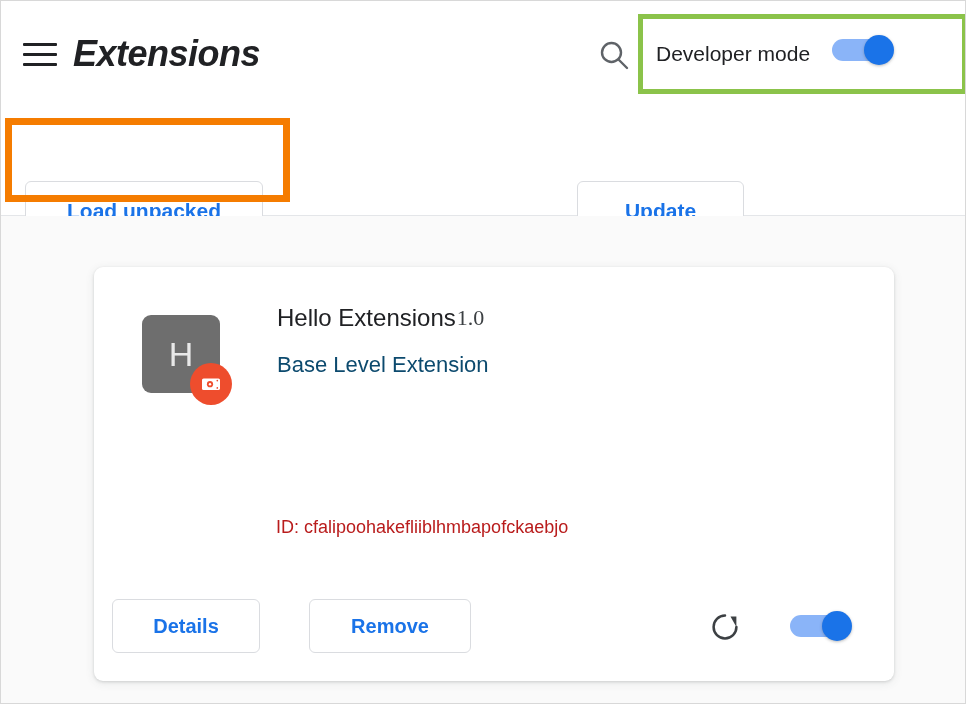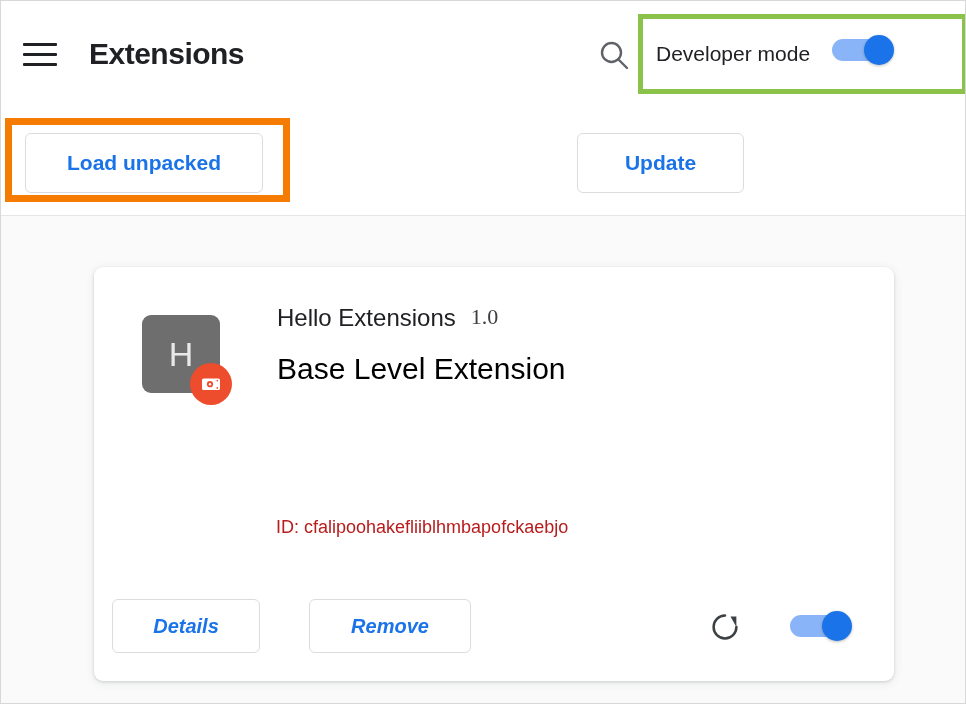--- a/index.html
+++ b/index.html
@@ -45,28 +45,29 @@
   }
   .hamburger i {
     display: block;
     height: 3px;
     width: 34px;
     background: #202124;
     border-radius: 1px;
   }
   .page-title {
     position: absolute;
-    left: 88px;
+    left: 72px;
     top: 24px;
-    font-size: 30px;
+    font-size: 36px;
     font-weight: bold;
     color: #202124;
     letter-spacing: -0.5px;
     line-height: 58px;
     white-space: nowrap;
+    font-style: italic;
   }
   .search-icon {
     position: absolute;
     left: 596px;
     top: 38px;
     width: 34px;
     height: 34px;
     cursor: pointer;
   }
   .dev-mode-wrap {
@@ -131,20 +132,21 @@
     background: #ffffff;
     color: #1a73e8;
     font-family: "Liberation Sans", sans-serif;
     font-size: 21px;
     font-weight: bold;
     display: flex;
     align-items: center;
     justify-content: center;
     cursor: pointer;
     box-sizing: border-box;
+    margin-top: 48px;
   }
   #btn-load   { left: 24px;  top: 132px; width: 238px; }
   #btn-pack   { left: 296px; top: 132px; width: 248px; }
   #btn-update { left: 576px; top: 132px; width: 167px; }
 
   
   .annot {
     position: absolute;
     box-sizing: border-box;
     pointer-events: none;
@@ -202,57 +204,56 @@
     display: flex;
     align-items: center;
     justify-content: center;
   }
 
   .ext-title-row {
     position: absolute;
     left: 183px;
     top: 37px;
     display: flex;
-    align-items: flex-start;
-    gap: 15px;
+    align-items: center;
+    gap: 1px;
   }
   .ext-name {
     font-size: 24px;
     color: #202124;
     white-space: nowrap;
   }
   .ext-version {
     font-size: 22px;
     color: #3c4043;
     font-family: Liberation Serif, serif;
   }
   .ext-desc {
     position: absolute;
     left: 183px;
     top: 85px;
-    font-size: 30px;
-    color: #000000;
+    font-size: 22px;
+    color: #0c4a6e;
     white-space: nowrap;
   }
   .ext-id {
     position: absolute;
     left: 182px;
     top: 250px;
     font-size: 18px;
     color: #b91c1c;
     white-space: nowrap;
   }
 
   .card-footer {
     position: absolute;
     left: 0;
     bottom: 0;
     width: 644px;
     height: 96px;
-    font-style: italic;
   }
   .fbtn {
     position: absolute;
     top: 14px;
     height: 54px;
     border: 1px solid #dadce0;
     border-radius: 6px;
     background: #ffffff;
     color: #1a73e8;
     font-family: "Liberation Sans", sans-serif;

